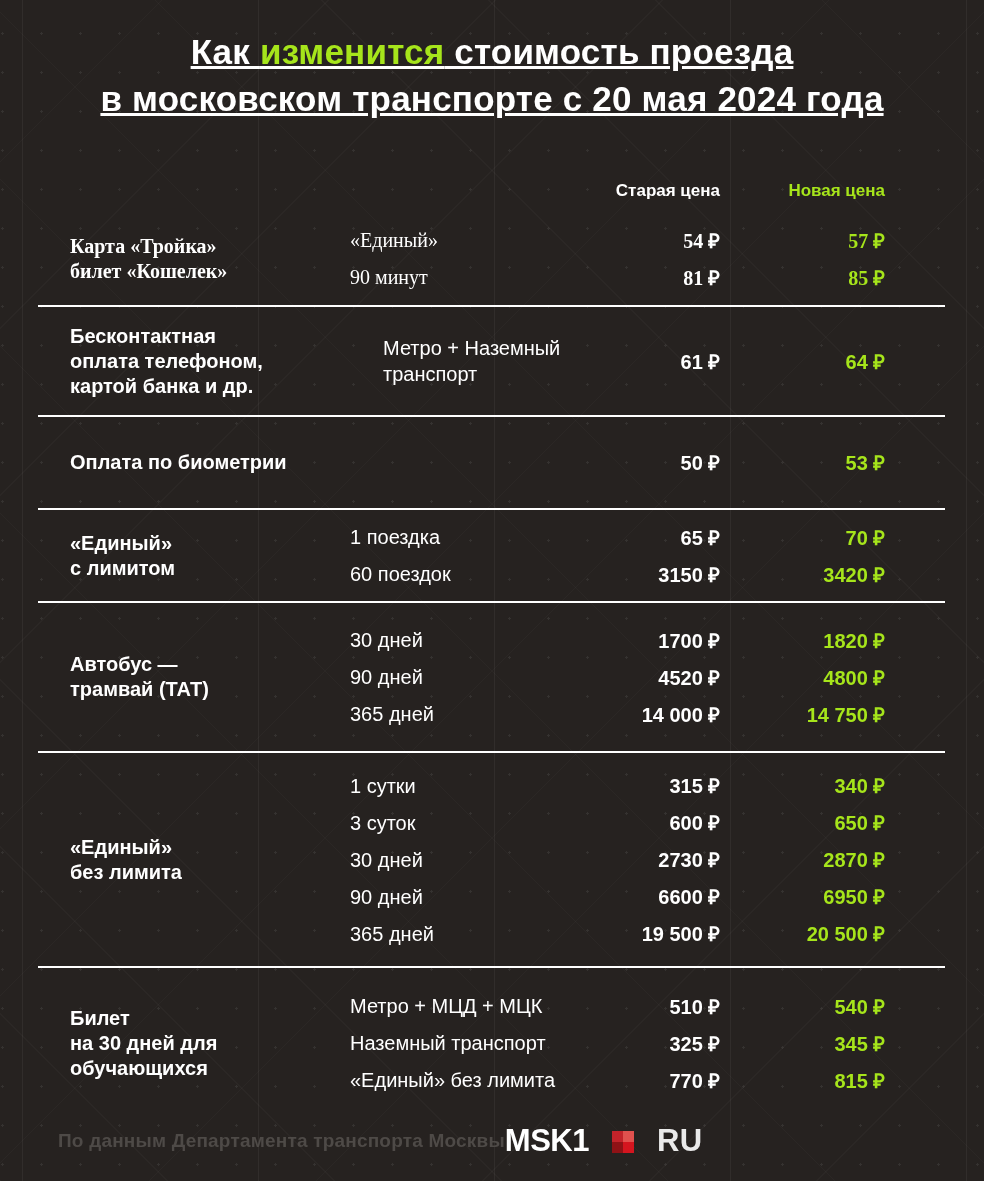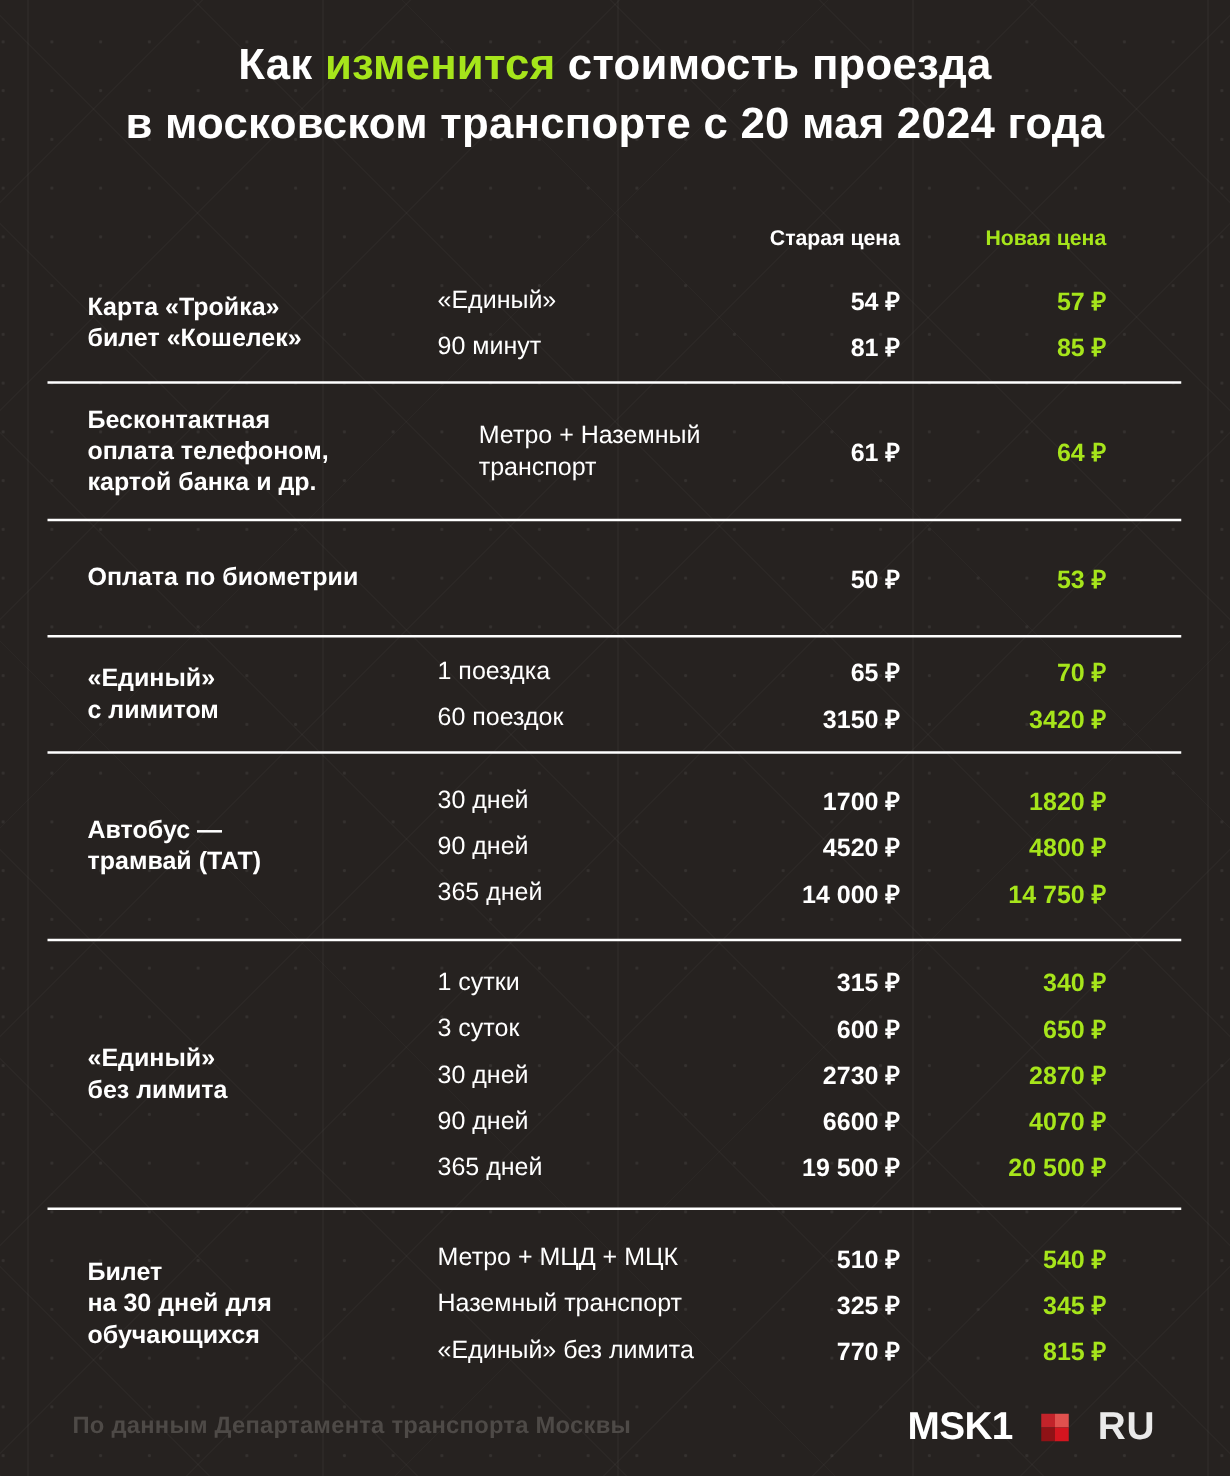--- a/index.html
+++ b/index.html
@@ -25,20 +25,21 @@
     flex-direction:column;
   }
   .title {
     padding-top:28px;
     text-align:center;
     font-size:35px;
     font-weight:700;
     line-height:47px;
     color:#fff;
     letter-spacing:0.2px;
+    text-decoration:underline;
   }
   .hl { color:#a6e51b; }
 
   .table {
     margin:0 39px 0 38px; 
   }
   .head-row {
     display:grid;
     grid-template-columns:312px 1fr 140px 165px 60px;
     margin-top:56px;
@@ -50,21 +51,21 @@
   }
   .h-old { grid-column:3; text-align:right; color:#fff; white-space:nowrap; }
   .h-new { grid-column:4; text-align:right; white-space:nowrap; }
 
   .section {
     display:grid;
     grid-template-columns:312px 1fr;
     border-bottom:2px solid #ffffff;
   }
   .section:last-child { border-bottom:none; }
-  .section:nth-child(1){ height:95px; }
+  .section:nth-child(1){ height:95px;font-family:Liberation Serif, serif; }
   .section:nth-child(2){ height:110px;gap:33px; }
   .section:nth-child(3){ height:93px; }
   .section:nth-child(4){ height:93px; }
   .section:nth-child(5){ height:150px; }
   .section:nth-child(6){ height:215px; }
   .section:nth-child(7){ height:150px; }
 
   .category {
     align-self:center;
     padding-left:32px;
@@ -99,21 +100,20 @@
     text-align:right;
     white-space:nowrap;
   }
   .old { color:#fff; }
   .new { color:#a6e51b; }
 
   .footer {
     margin:auto 60px 0 58px;
     height:78px;
     display:flex;
-    justify-content:space-between;
     align-items:center;
     padding-bottom:18px;
   }
   .source {
     font-size:19px;
     font-weight:700;
     color:#4e4a47;
     letter-spacing:0.2px;
   }
   .logo { display:flex; align-items:center;gap:20px; }
@@ -255,21 +255,21 @@
               <div class="new">650 ₽</div>
             </div>
             <div class="row">
               <div class="type">30 дней</div>
               <div class="old">2730 ₽</div>
               <div class="new">2870 ₽</div>
             </div>
             <div class="row">
               <div class="type">90 дней</div>
               <div class="old">6600 ₽</div>
-              <div class="new">4070 ₽</div>
+              <div class="new">6950 ₽</div>
             </div>
             <div class="row">
               <div class="type">365 дней</div>
               <div class="old">19 500 ₽</div>
               <div class="new">20 500 ₽</div>
             </div>
           </div>
         </div>
         <div class="section">
           <div class="category">

